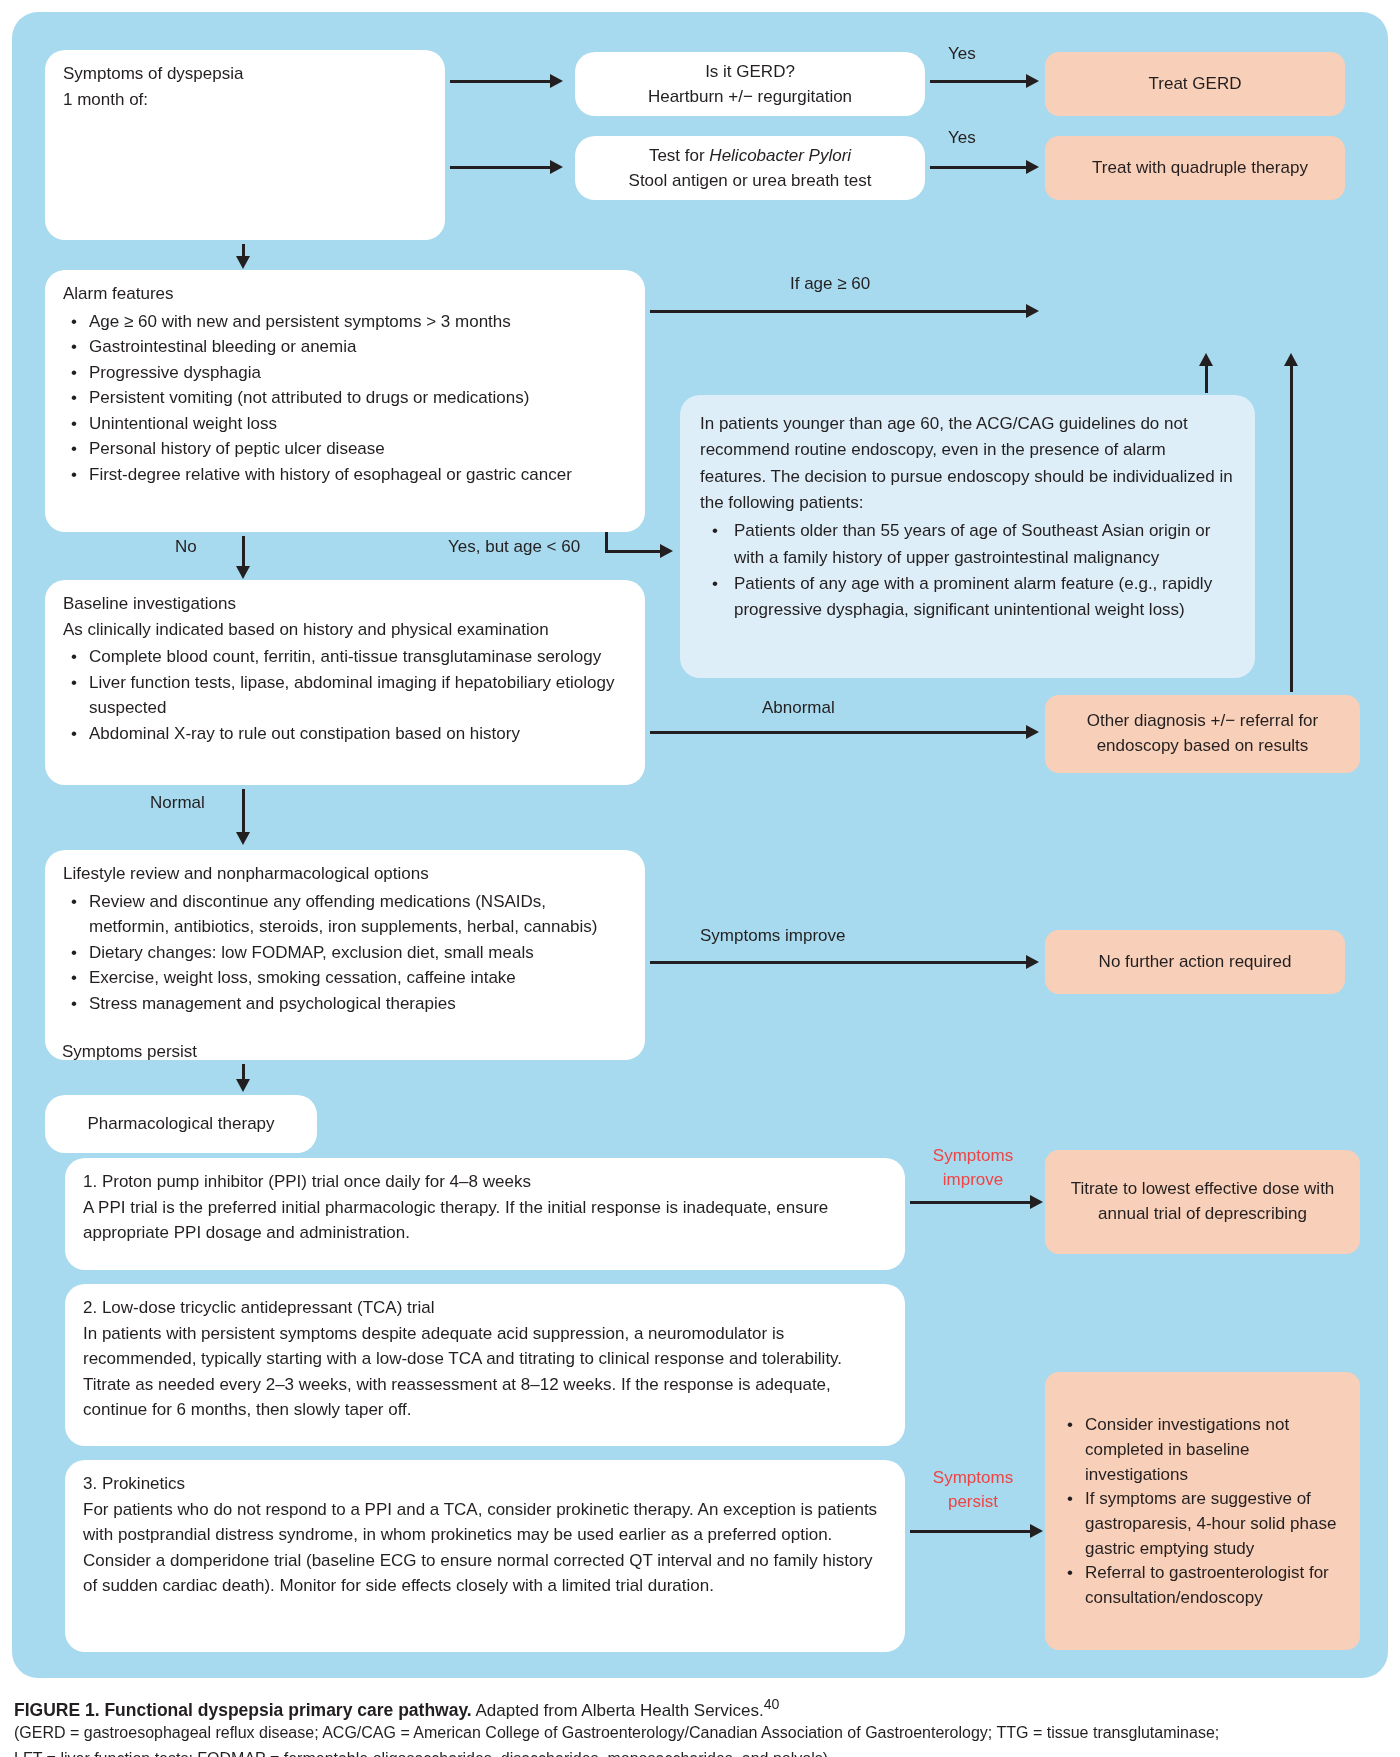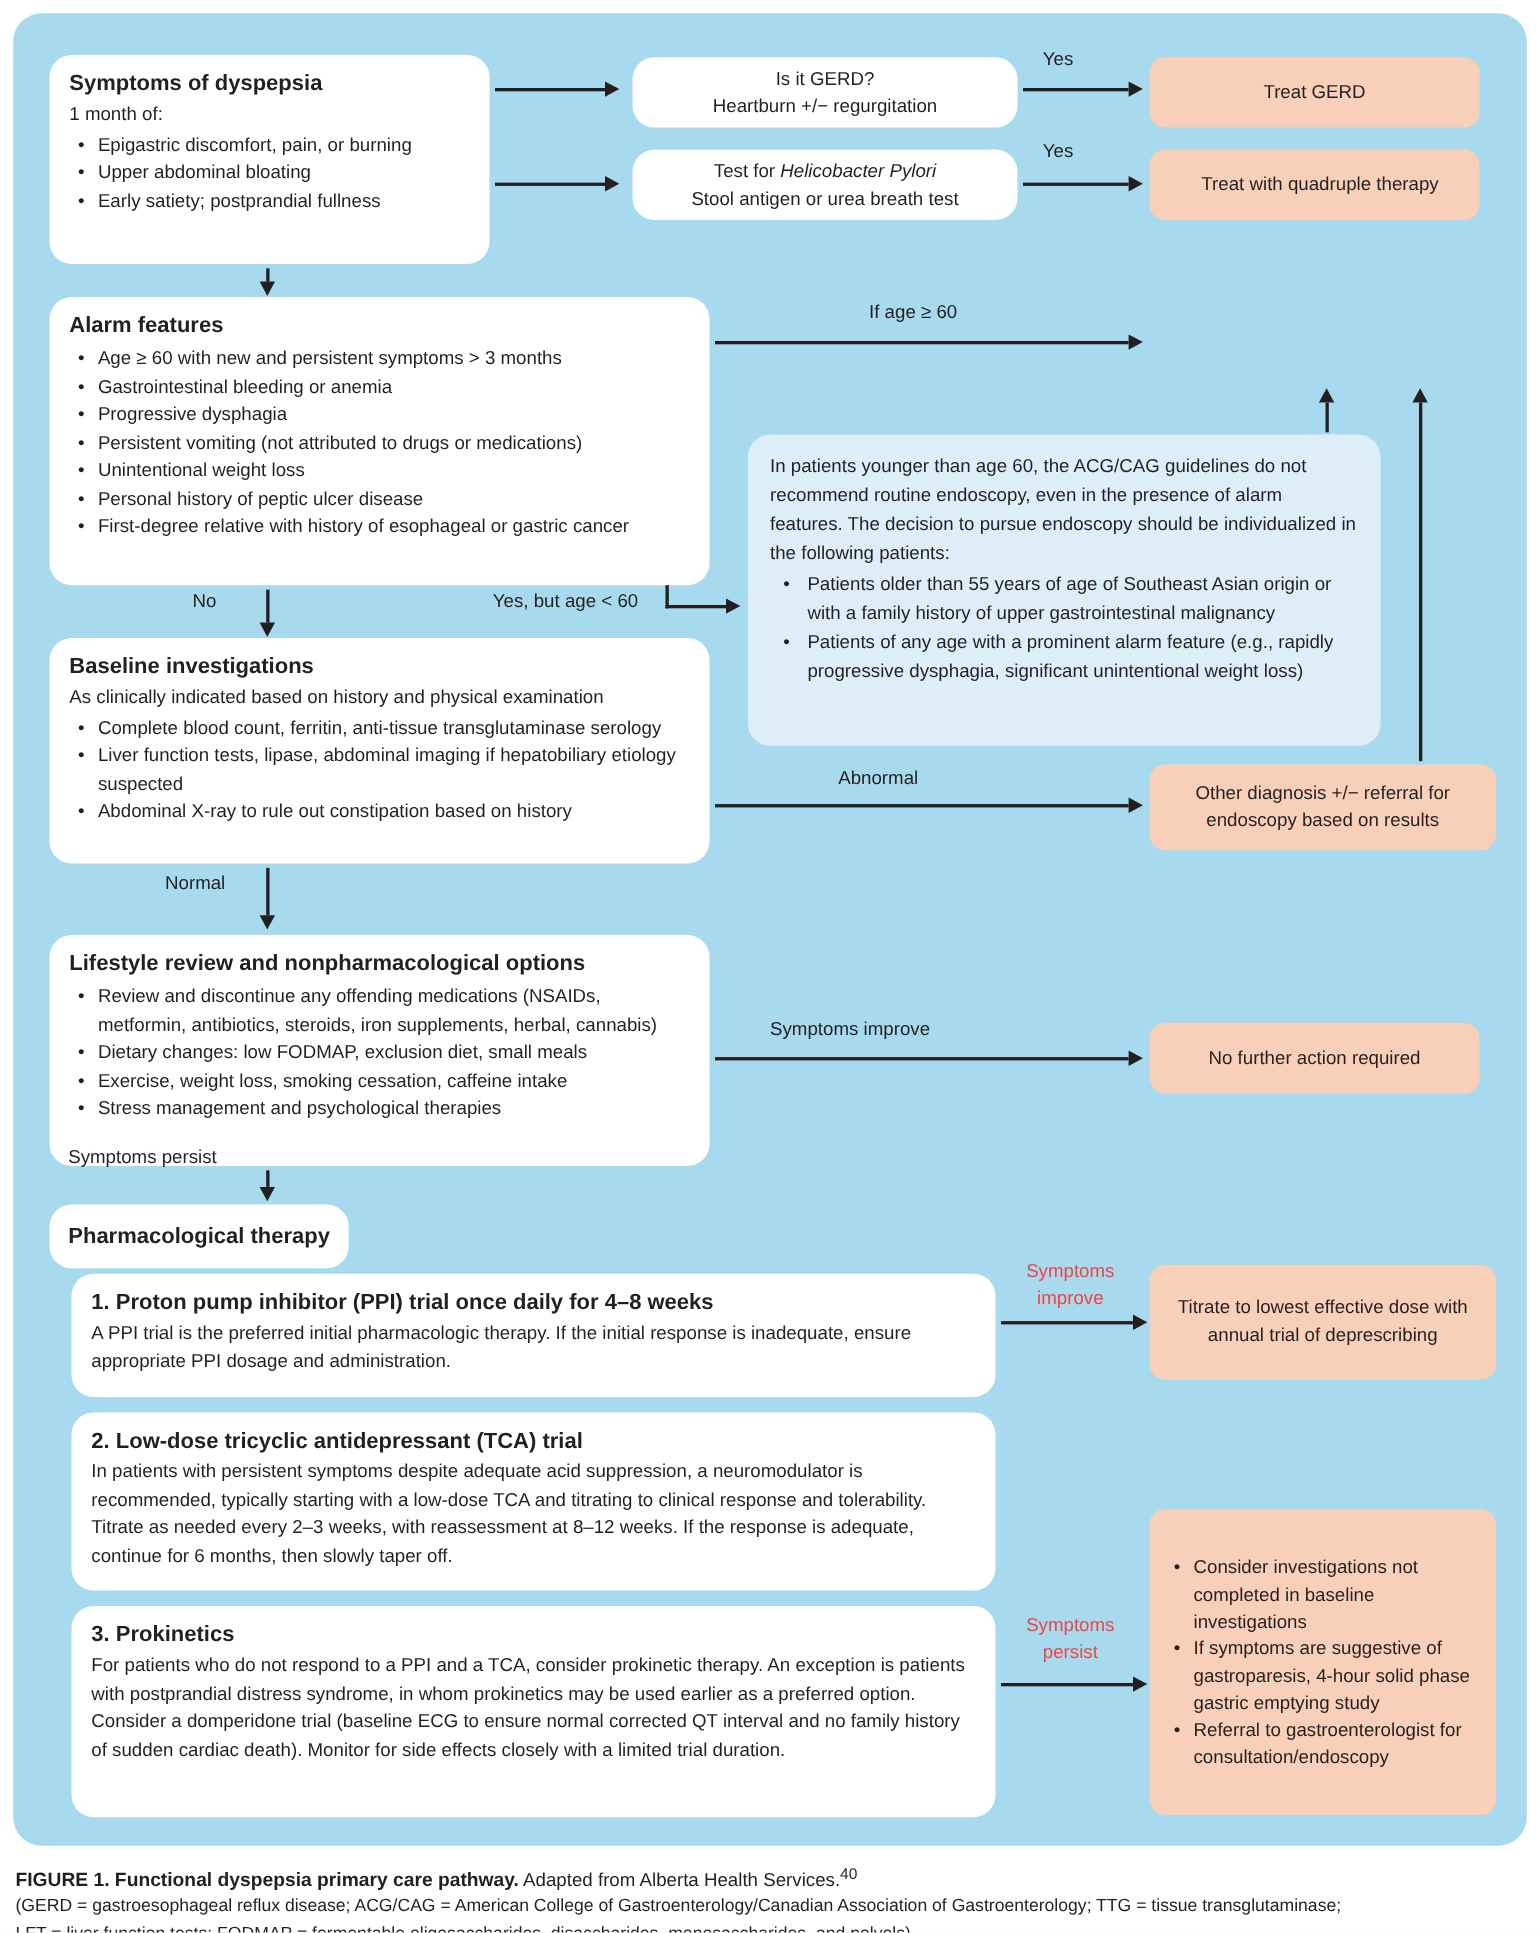--- a/index.html
+++ b/index.html
@@ -2,21 +2,21 @@
 <html><head>
 <meta charset="utf-8">
 <style>
   html,body{margin:0;padding:0;background:#fff;}
   .page{position:relative;width:1400px;height:1757px;background:#fff;overflow:hidden;
         font-family:"Liberation Sans","DejaVu Sans",sans-serif;color:#231f20;}
   .panel{position:absolute;left:12px;top:12px;width:1376px;height:1666px;
          background:#a7daee;border-radius:26px;}
   .box{position:absolute;background:#fff;border-radius:20px;padding:12px 18px;
        box-sizing:border-box;font-size:17px;line-height:1.5;}
-  .bt{font-weight:bold;font-size:20px;line-height:1.45;}
+  .bt{font-weight:normal;font-size:17px;line-height:1.45;}
   .sub{font-size:17px;}
   ul.blt{list-style:none;margin:2px 0 0 0;padding:0;}
   ul.blt li{position:relative;padding-left:26px;}
   ul.blt li::before{content:"•";position:absolute;left:8px;top:0;}
   .center{display:flex;flex-direction:column;justify-content:center;align-items:center;
           text-align:center;padding:17px 12px;}
   .pink{position:absolute;background:#f8cfb8;border-radius:14px;display:flex;
         flex-direction:column;justify-content:center;align-items:center;text-align:center;
         font-size:17px;line-height:1.45;padding:8px 14px;box-sizing:border-box;}
   .pink.left{align-items:flex-start;text-align:left;}
@@ -45,25 +45,20 @@
 </style>
 </head>
 <body>
 
 <div class="page">
   <div class="panel"></div>
 
   <div class="box" style="left:45px;top:50px;width:400px;height:190px;">
     <div class="bt">Symptoms of dyspepsia</div>
     <div class="sub">1 month of:</div>
-    <ul class="blt">
-      <li>Epigastric discomfort, pain, or burning</li>
-      <li>Upper abdominal bloating</li>
-      <li>Early satiety; postprandial fullness</li>
-    </ul>
   </div>
 
   <div class="box center" style="left:575px;top:52px;width:350px;height:64px;">
     <div>Is it GERD?</div>
     <div>Heartburn +/− regurgitation</div>
   </div>
   <div class="pink" style="left:1045px;top:52px;width:300px;height:64px;">
     <div>Treat GERD</div>
   </div>
 

